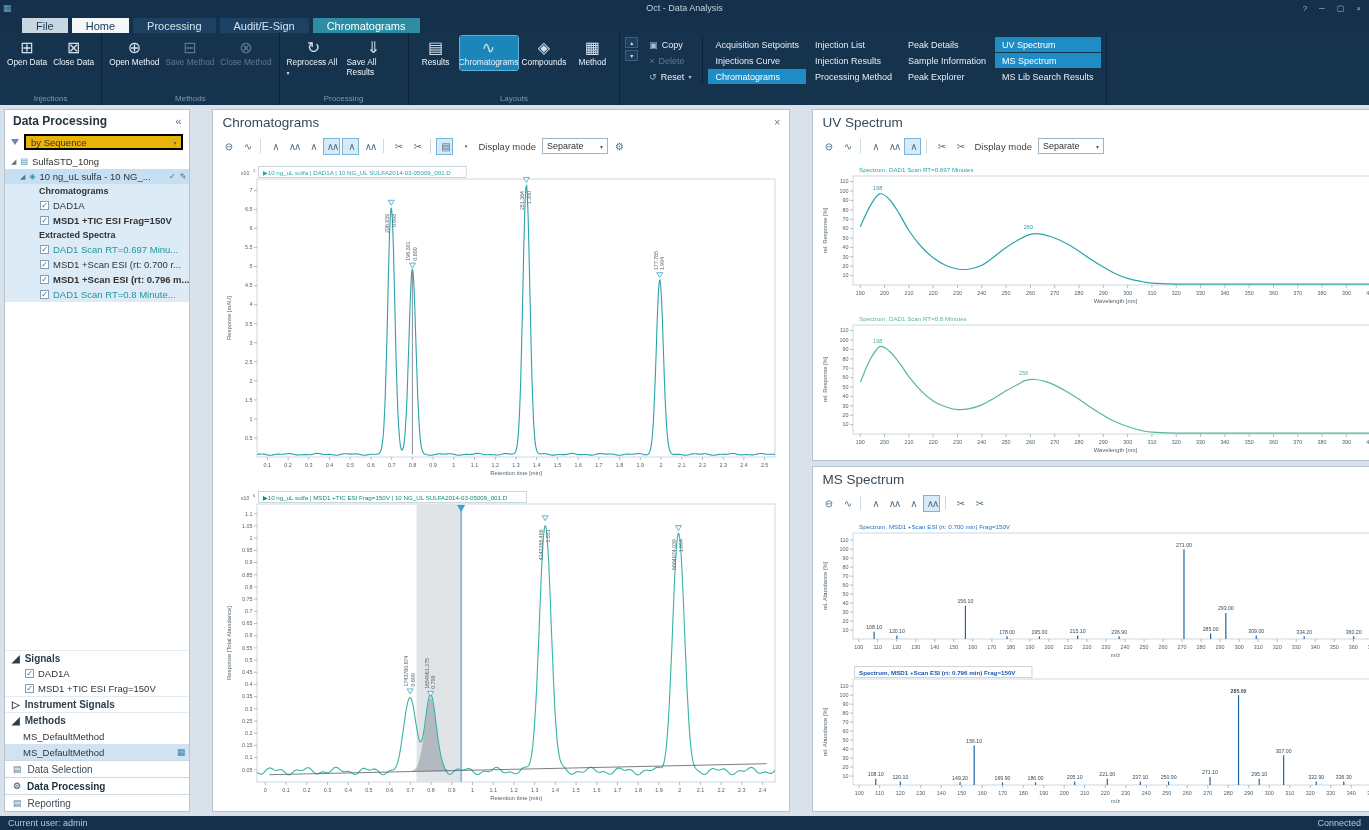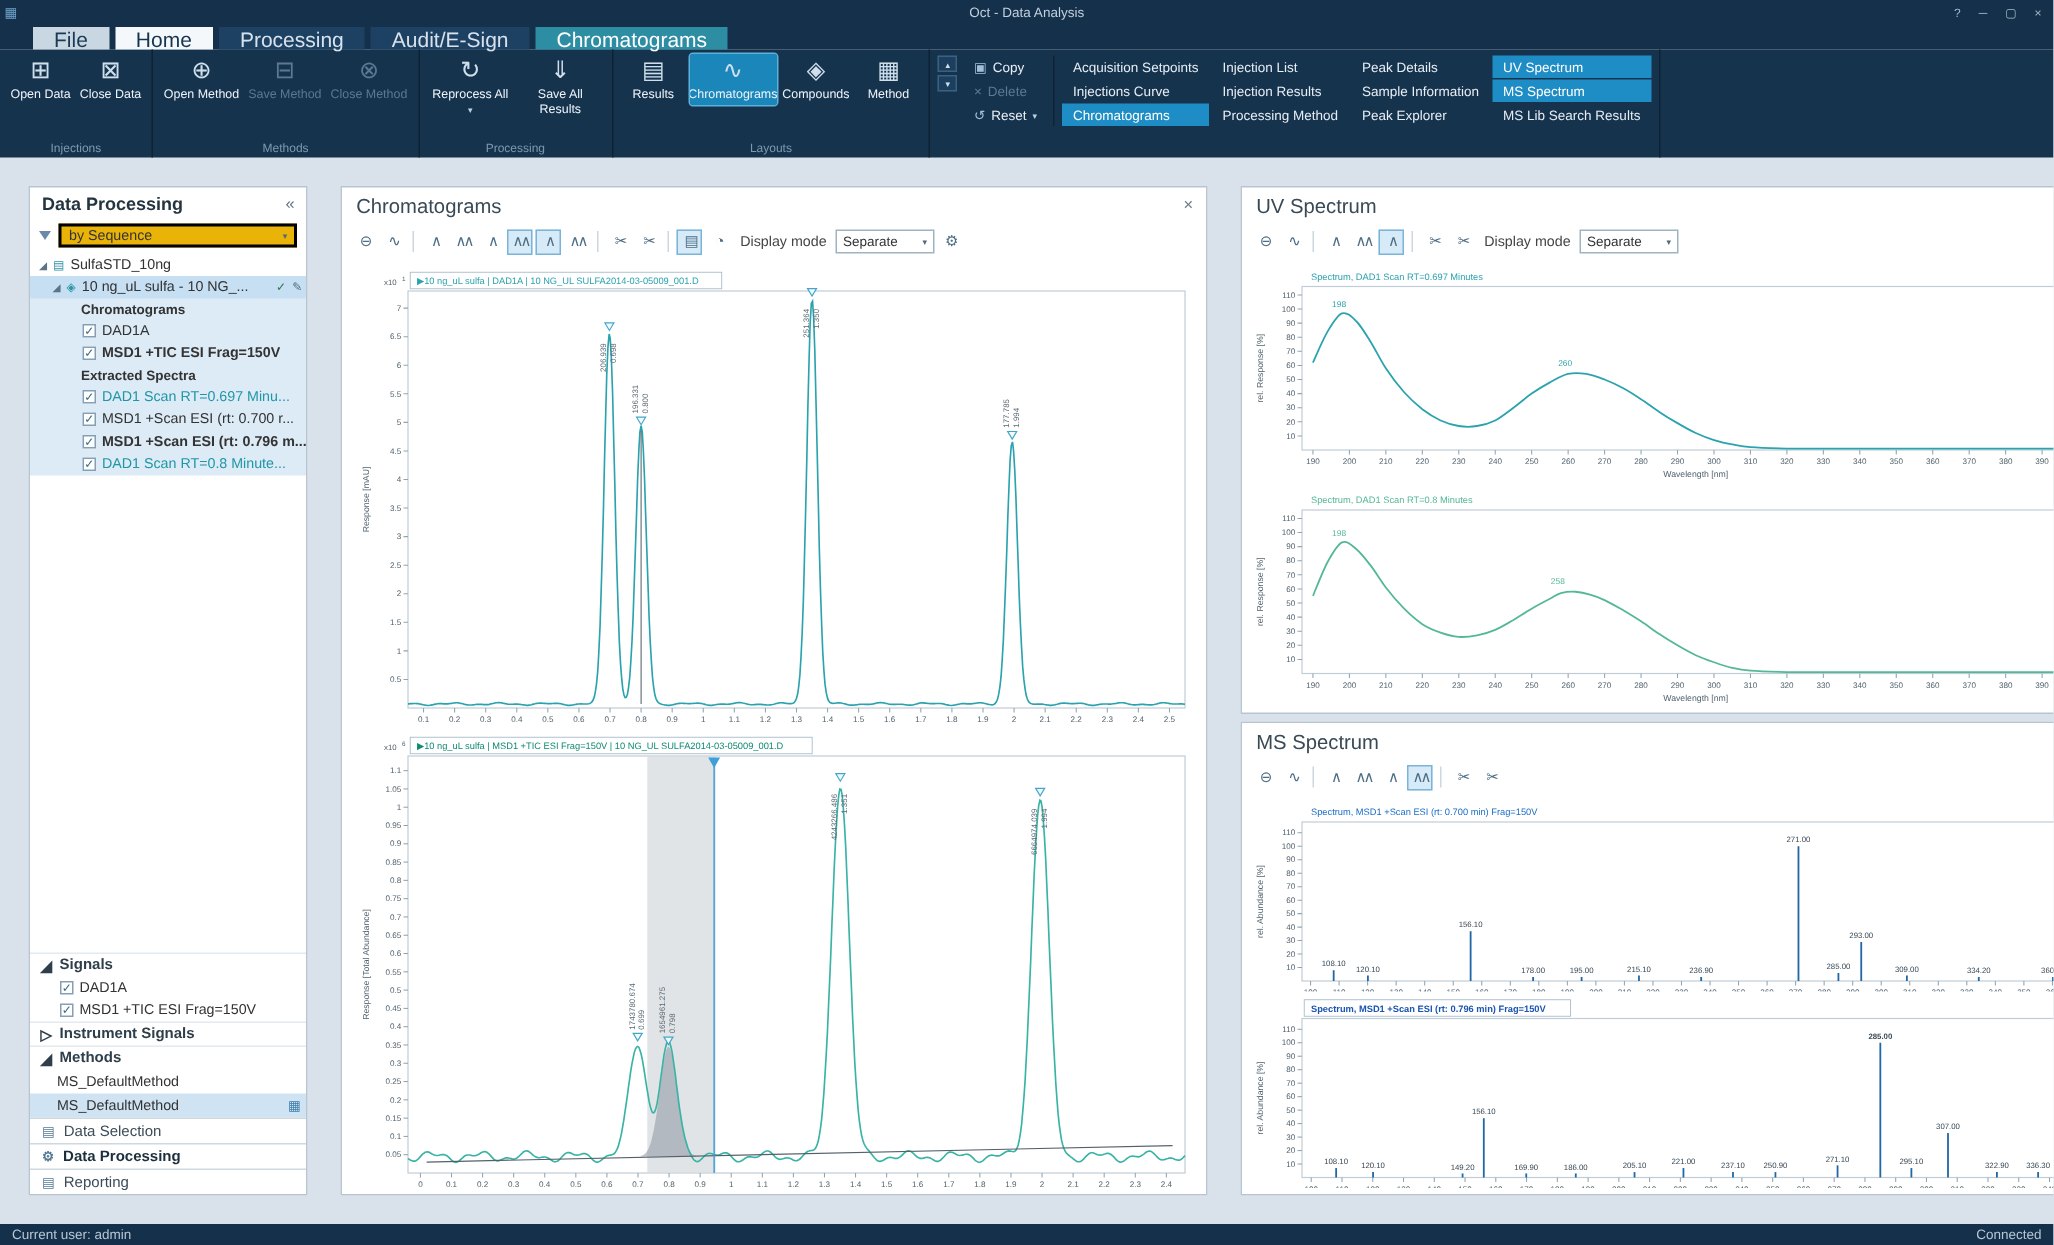--- a/index.html
+++ b/index.html
@@ -3,47 +3,47 @@
 <meta charset="utf-8">
 <style>
 *{margin:0;padding:0;box-sizing:border-box}
 html,body{width:1369px;height:830px;overflow:hidden;font-family:"Liberation Sans",sans-serif;background:#d9e2ea}
 
 .titlebar{height:16px;background:#14304b;color:#c3d0dc;font-size:9px;display:flex;align-items:center;position:relative}
 .titlebar .ttl{position:absolute;left:0;right:0;text-align:center;pointer-events:none}
 .appicon{width:14px;margin-left:3px;color:#6fa3c8;font-size:9px;z-index:1}
 .wctl{margin-left:auto;display:flex;gap:12px;margin-right:8px;z-index:1;color:#a9bac8;font-size:8px}
 .tabrow{height:17px;background:#14304b;display:flex;padding-left:22px;gap:4px;align-items:flex-end}
-.rtab{padding:0 14px;font-size:14px;color:#d7e2ec;background:#1c4162;height:15px;display:flex;align-items:center;white-space:nowrap}
+.rtab{padding:0 14px;font-size:11px;color:#d7e2ec;background:#1c4162;height:15px;display:flex;align-items:center;white-space:nowrap}
 .rtab.file{background:#c9d7e2;color:#1b3a55}
 .rtab.active{background:#f4f8fb;color:#17344f}
 .rtab.context{background:#2d8da3;color:#fff}
 .ribbon{height:72px;background:#16334e;display:flex;color:#e8eef4}
 .rgroup{display:flex;flex-direction:column;border-right:1px solid #0d2234}
 .rbtns{display:flex;flex:1;align-items:flex-start;gap:2px;padding:3px 5px 0}
 .rgl{text-align:center;font-size:8px;color:#7e99af;padding:0 4px 2px}
 .rbtn{min-width:44px;max-width:58px;display:flex;flex-direction:column;align-items:center;gap:1px;padding:2px 2px;border-radius:2px}
 .rbtn .ric{font-size:16px;line-height:19px;color:#cfe0ec}
-.rbtn .rlbl{font-size:8.3px;line-height:1.15;text-align:center;color:#eef4f9}
+.rbtn .rlbl{font-size:8.3px;line-height:1.15;color:#eef4f9}
 .rbtn.disabled .ric,.rbtn.disabled .rlbl,.rbtn.disabled .rlbl span{color:#5c7892}
 .rbtn.selbtn{background:#1b86ba;outline:1px solid #5ab2da}
 .mini-caret{font-size:6px;color:#bcd2e2}
 .wgroup{display:flex;gap:5px;padding:4px 5px 0}
 .spincol{display:flex;flex-direction:column;gap:2px}
 .spinbtn{width:13px;height:11px;border:1px solid #3c6080;background:#1d3f5f;color:#cfe0ec;font-size:6px;display:flex;align-items:center;justify-content:center}
 .wacts{display:flex;flex-direction:column;gap:1px}
 .wact{display:flex;align-items:center;gap:4px;font-size:9px;height:15px;padding:0 6px;color:#e8eef4;white-space:nowrap}
 .wact .wic{font-size:9px;color:#9fc0d6}
 .wact.disabled,.wact.disabled .wic{color:#5c7892}
 .wcols{display:flex;border-left:1px solid #0d2234;padding-left:5px;gap:2px}
 .wcol{display:flex;flex-direction:column;gap:1px}
 .witem{font-size:9px;height:15px;display:flex;align-items:center;padding:0 7px;color:#e6edf4;white-space:nowrap}
 .witem.wsel{background:#1f8dc5;color:#fff}
 
-.workspace{height:711px;display:flex;gap:22px;padding:19px}
+.workspace{height:711px;display:flex;gap:22px;padding:4px}
 .panel{background:#fff;border:1px solid #b7c5d1;display:flex;flex-direction:column;min-height:0}
 .sidebar{width:194px}
 .chrompanel{width:578px}
 .rightcol{width:579px;display:flex;flex-direction:column;gap:5px}
 .uvpanel{height:352px}
 .mspanel{flex:1}
 .panel-head{height:24px;display:flex;align-items:center;padding:0 9px;font-size:13.5px;color:#394a56;flex:0 0 auto}
 .phclose{margin-left:auto;color:#6a7a85;font-size:11px}
 .ptoolbar{height:24px;display:flex;align-items:center;gap:2px;padding:0 6px;flex:0 0 auto}
 .ticon{min-width:17px;height:17px;display:flex;align-items:center;justify-content:center;font-size:10px;color:#4d6f86;border:1px solid transparent;letter-spacing:-2px;padding:0 1px}

